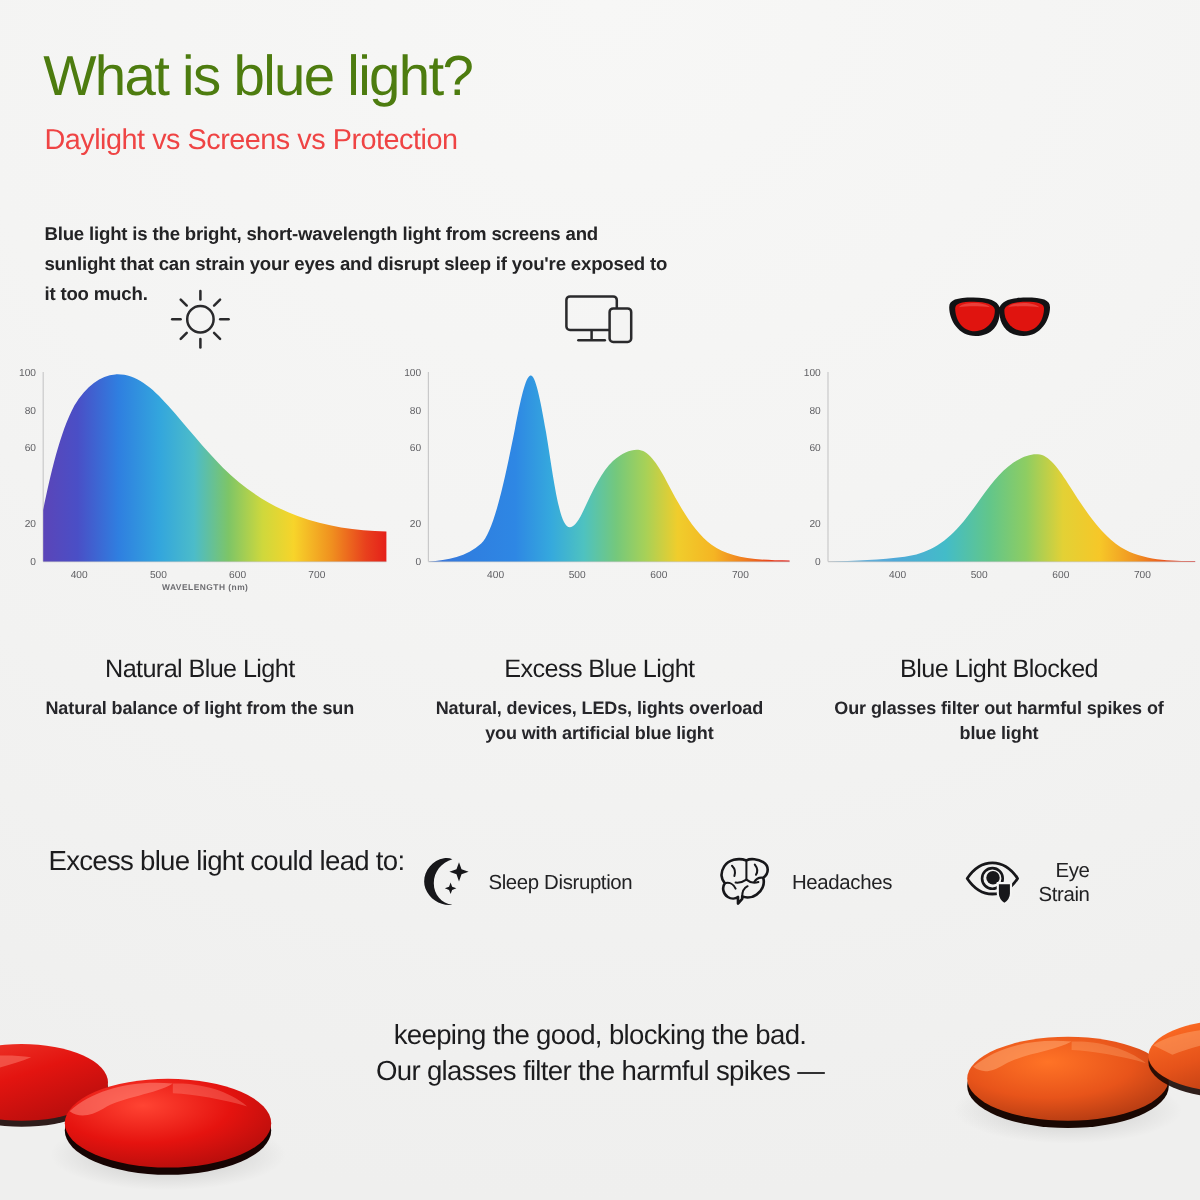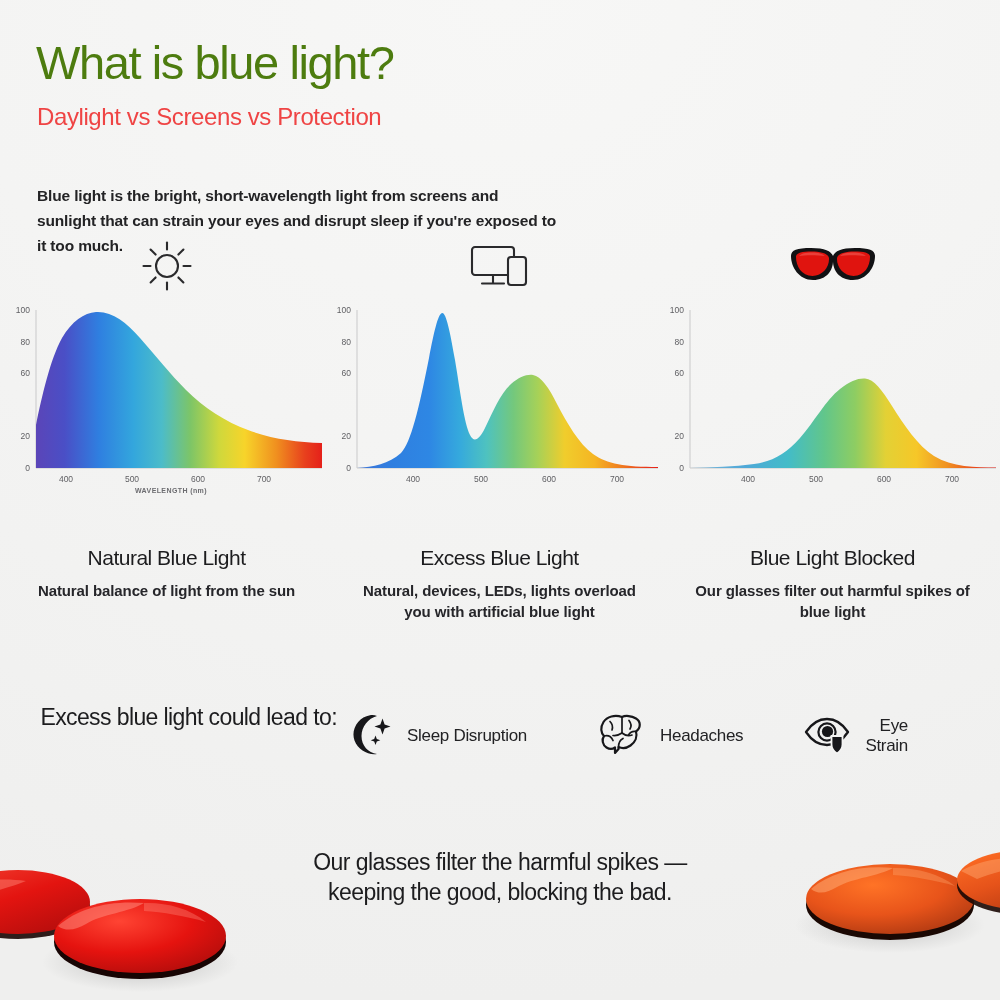--- a/index.html
+++ b/index.html
@@ -335,22 +335,22 @@
           <circle cx="24" cy="18" r="8.6" fill="none" stroke="#17171a" stroke-width="2.2"></circle>
           <circle cx="24.5" cy="17.5" r="5.6" fill="#17171a"></circle>
           <path d="M28.5,22 L39.5,22 L39.5,30.5 C39.5,35 35.5,38.5 34,39.5 C32.5,38.5 28.5,35 28.5,30.5 Z" fill="#17171a" stroke="#f4f4f3" stroke-width="1.8"></path>
         </svg>
       </span>
       <span class="sym-label">Eye Strain</span>
     </div>
   </div>
 
   <div class="tagline">
+    <div>keeping the good, blocking the bad.</div>
     <div>Our glasses filter the harmful spikes —</div>
-    <div>keeping the good, blocking the bad.</div>
   </div>
 
   <div class="lenses">
 
     <div class="lens" style="left:-40px;top:855px;">
       <svg width="150" height="95" viewBox="0 0 150 95">
         <defs>
           <linearGradient id="lg1" x1="0.1" y1="0" x2="0.85" y2="1">
             <stop offset="0" stop-color="#f03a2c"></stop>
             <stop offset="0.45" stop-color="#e31410"></stop>

